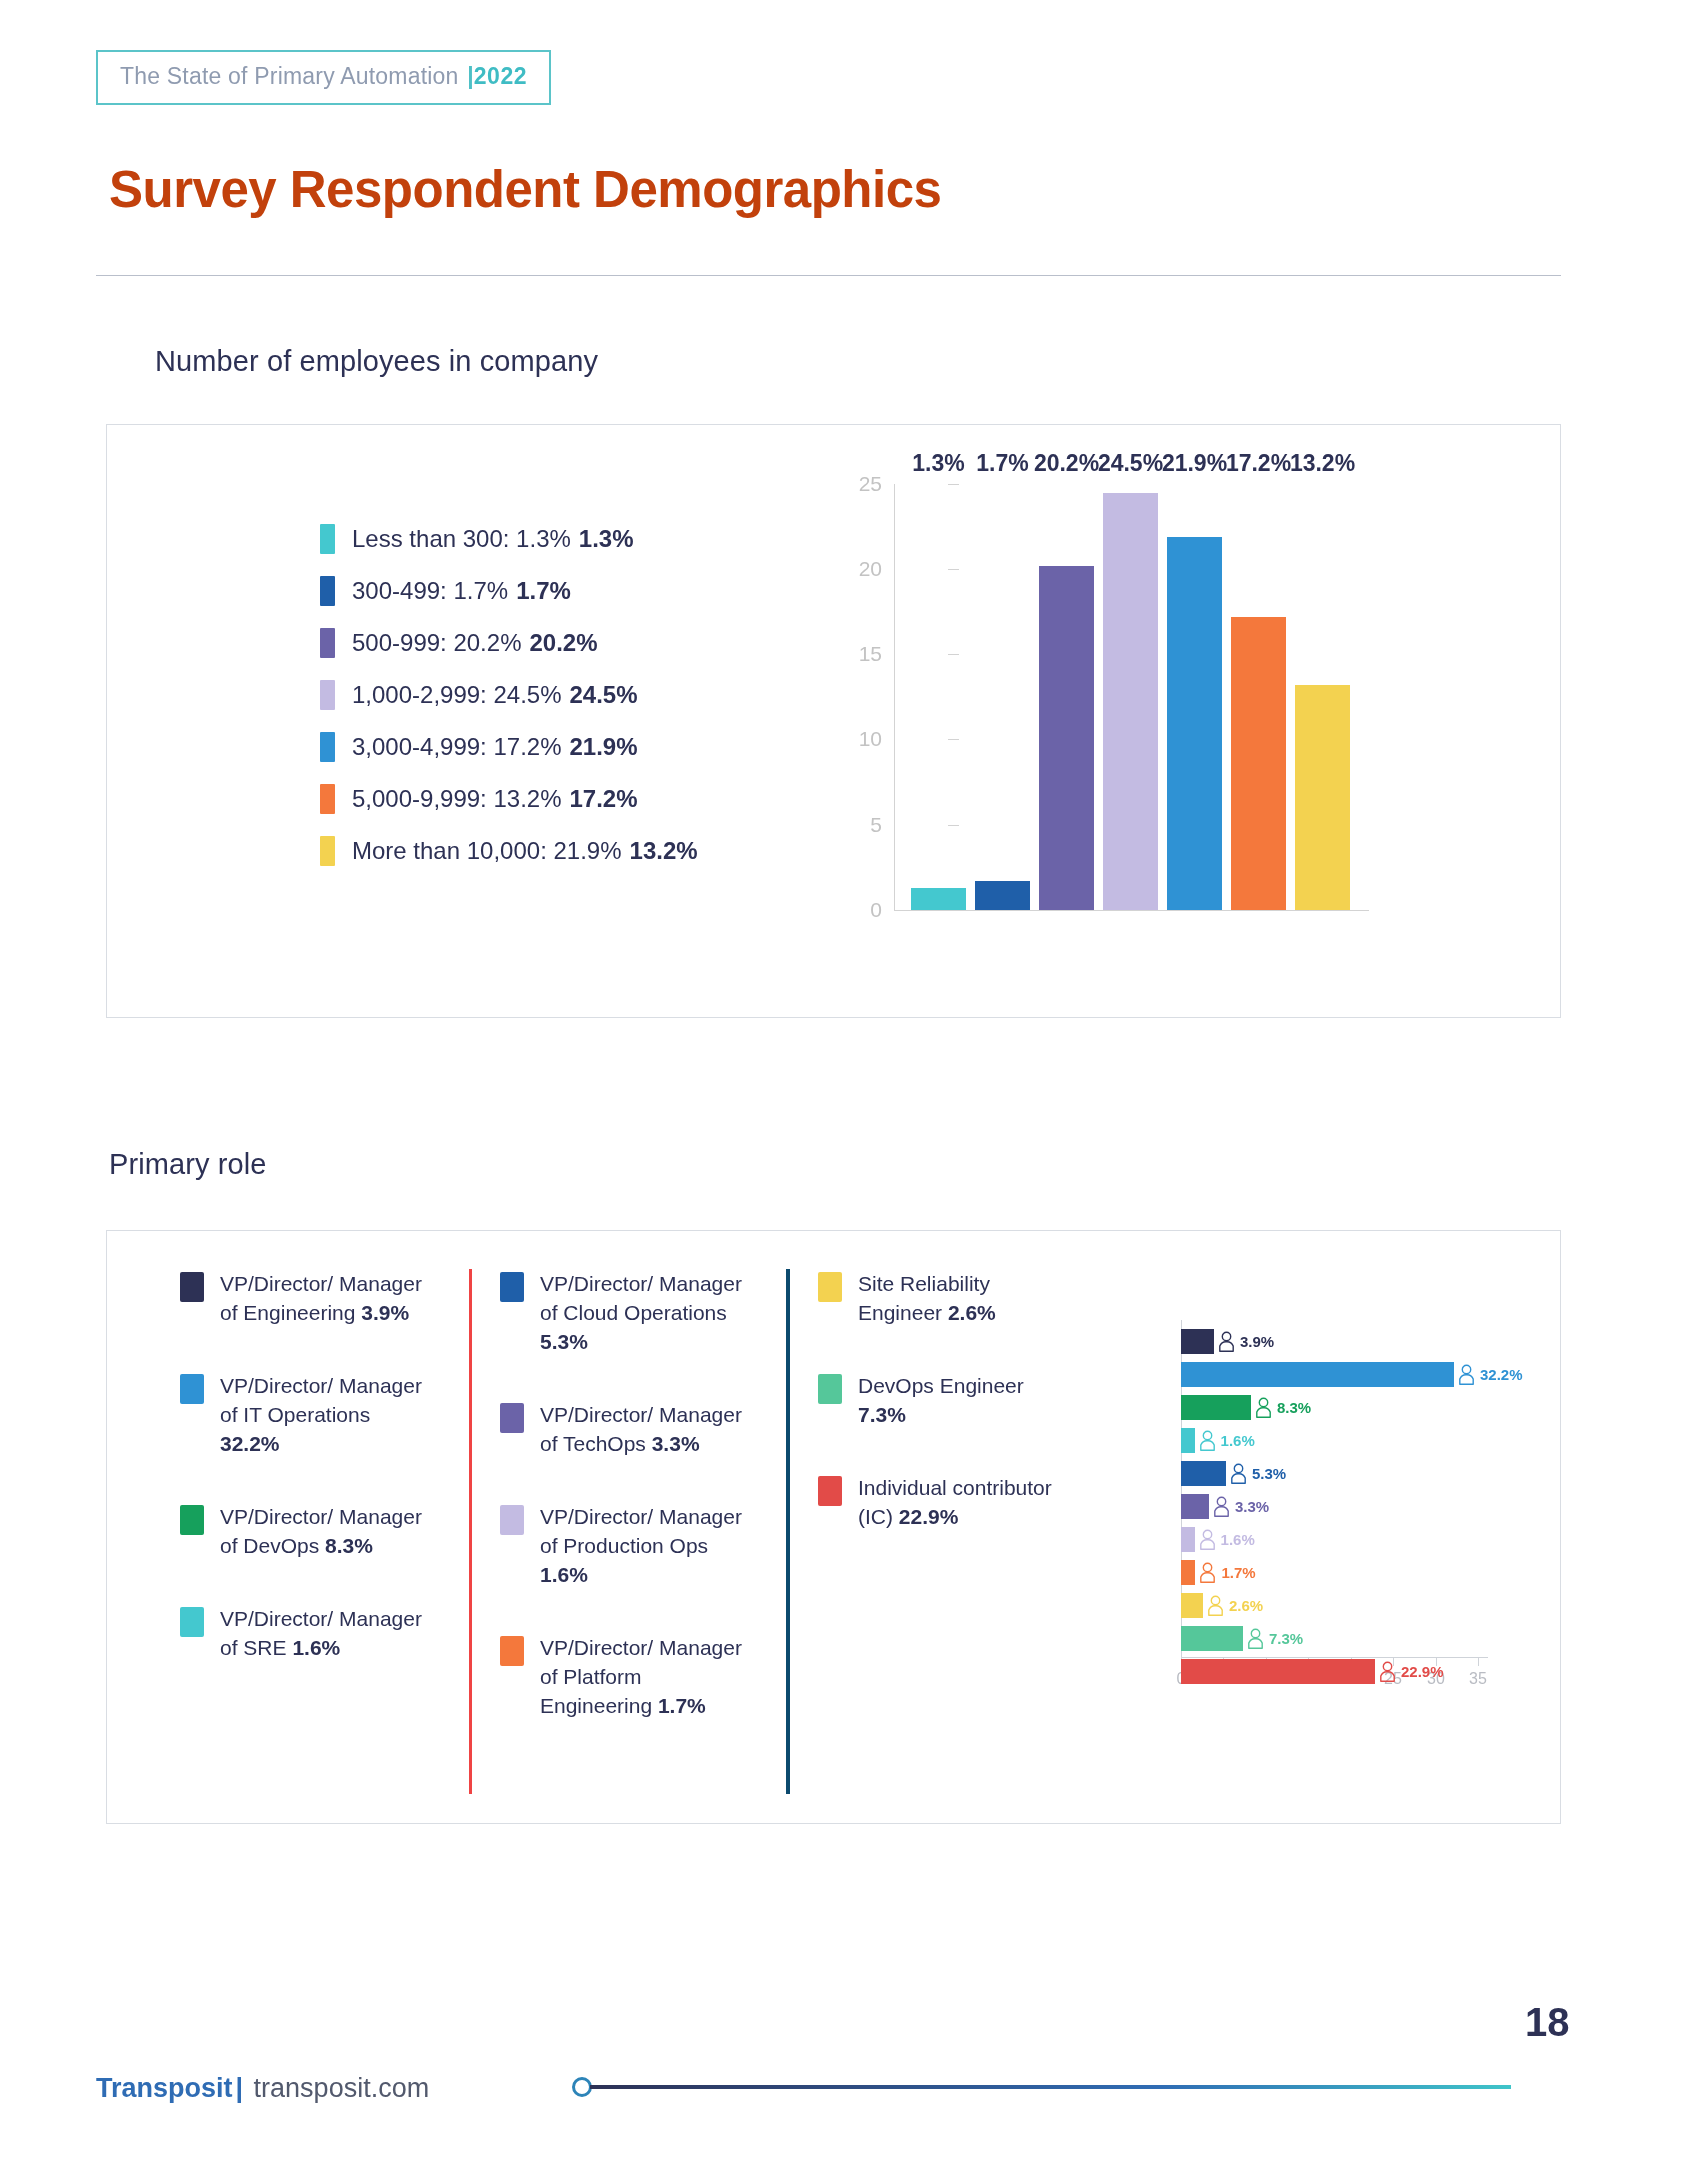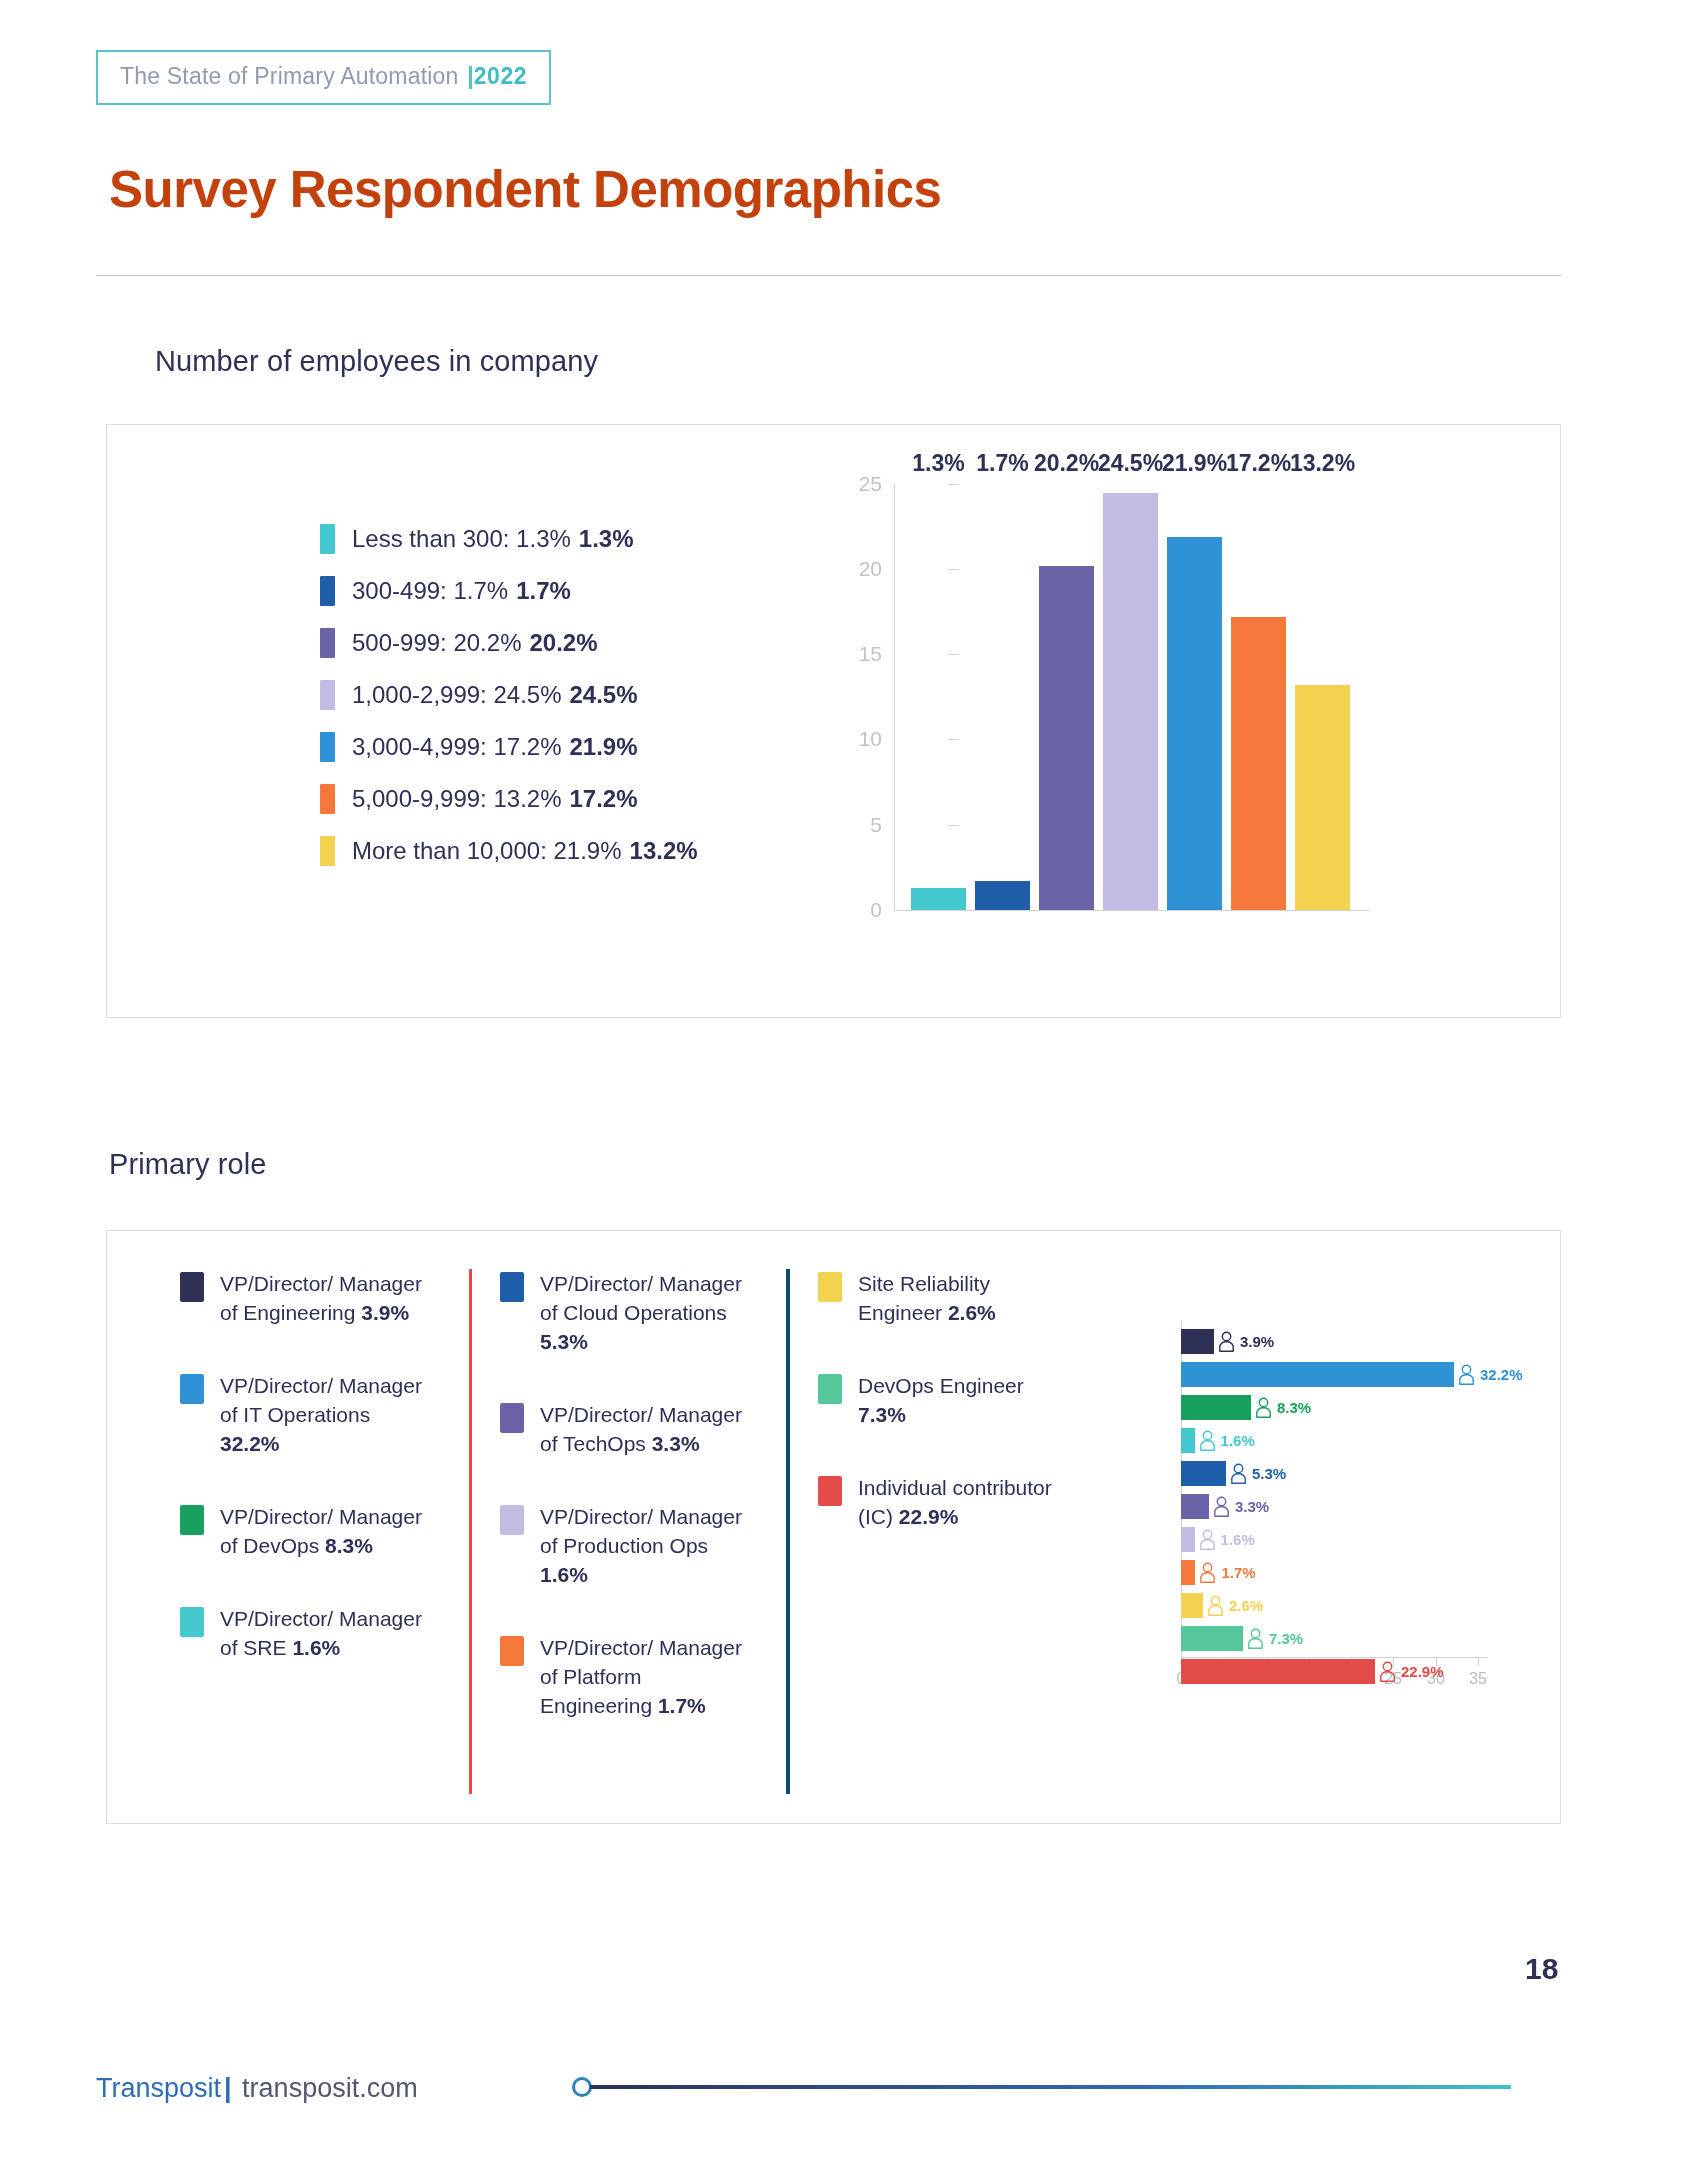--- a/index.html
+++ b/index.html
@@ -112,33 +112,33 @@
   .h-rows { position: absolute; left: 0; top: 6px; }
   .h-row { display: flex; align-items: center; height: 30px; margin-bottom: 3px; }
   .h-bar { height: 25px; flex: none; }
   .h-ico { flex: none; margin-left: 4px; display: block; }
   .h-val { font-size: 15px; font-weight: bold; margin-left: 5px; white-space: nowrap; }
 
   
   .footer-brand {
     position: absolute; left: 96px; top: 2073px; font-size: 27px; white-space: nowrap;
   }
-  .footer-brand .b1 { color: #2f6cb4; font-weight: normal; }
+  .footer-brand .b1 { color: #2f6cb4; font-weight: bold; }
   .footer-brand .bar { color: #2f6cb4; font-weight: bold; padding: 0 3px; }
   .footer-brand .b2 { color: #52596d; }
   .footer-line {
     position: absolute; left: 590px; top: 2085px; width: 921px; height: 4px;
     background: linear-gradient(to right, #2d3155 0%, #2f6cb4 62%, #3fc4c9 100%);
   }
   .footer-dot {
     position: absolute; left: 572px; top: 2077px; width: 20px; height: 20px;
     border: 3px solid #2d84b8; border-radius: 50%; background: #fff;
   }
   .footer-page {
-    position: absolute; left: 1525px; top: 1952px; font-size: 30px;
+    position: absolute; left: 1525px; top: 2000px; font-size: 40px;
     font-weight: bold; color: #2d3155; text-align: center;
   }
 </style>
 </head>
 <body>
 
 <div class="page">
 
   <div class="badge">
     <span>The State of Primary Automation </span><span class="sep">|</span><span class="yr">2022</span>

